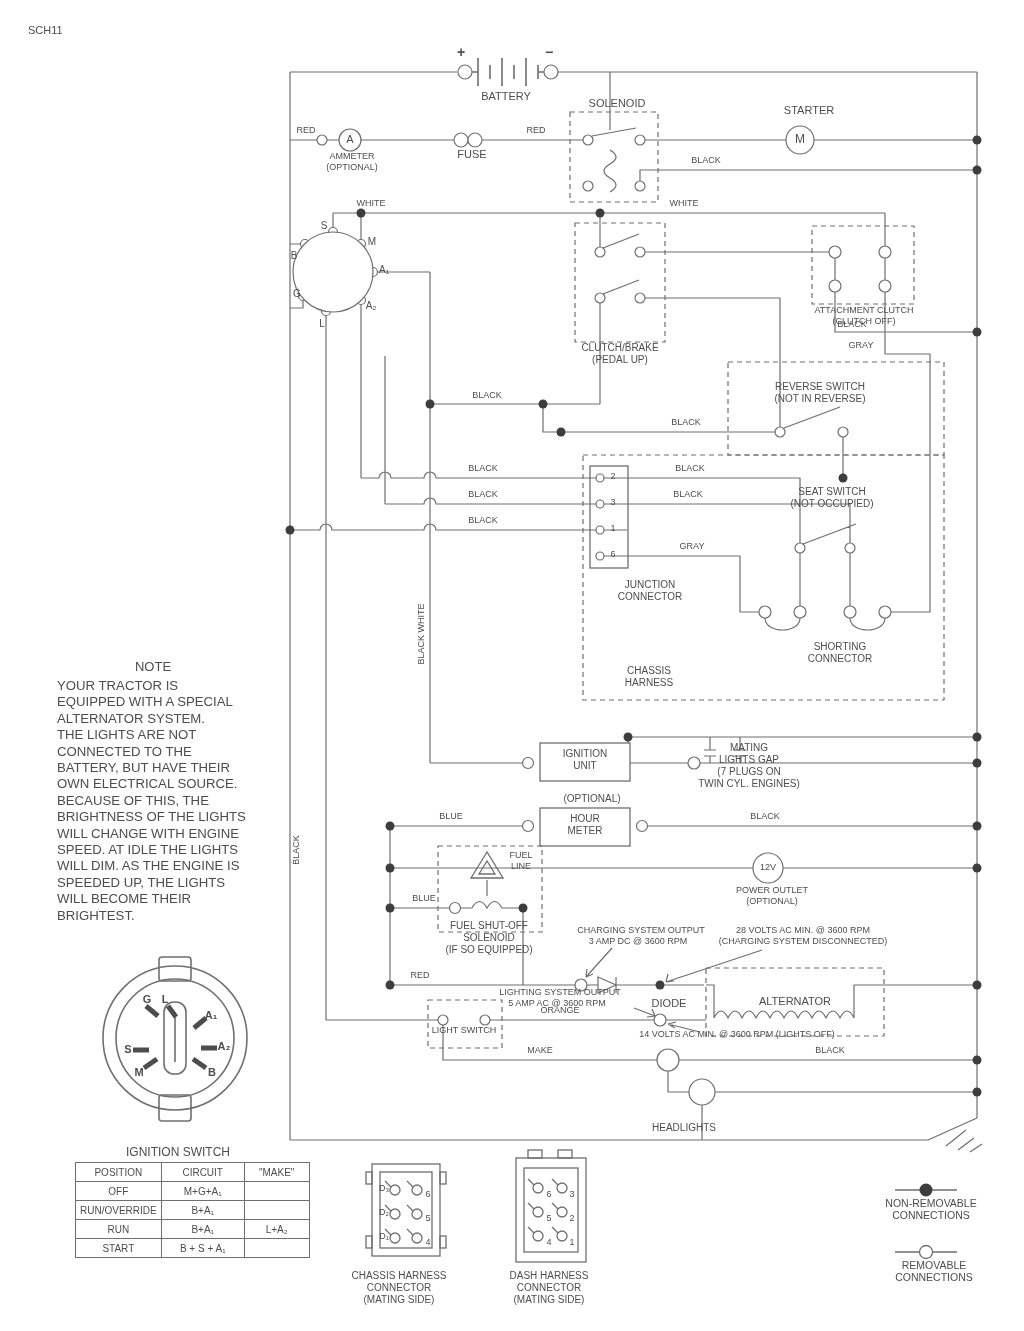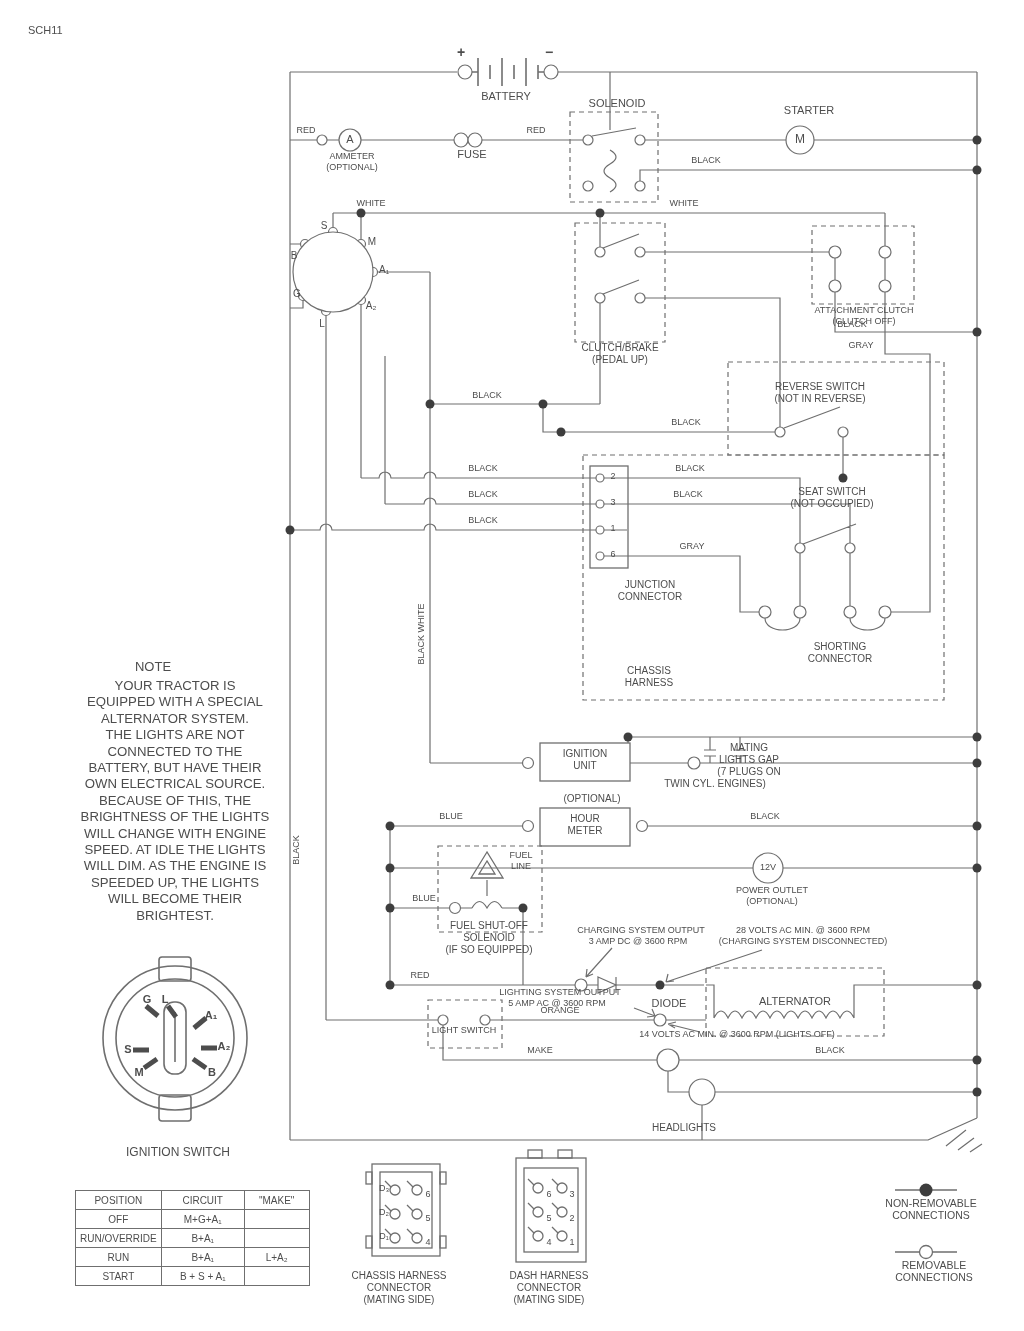--- a/index.html
+++ b/index.html
@@ -4,24 +4,24 @@
 <style>
   html,body{margin:0;padding:0;background:#fff;}
   #page{position:relative;width:1024px;height:1331px;background:#fff;overflow:hidden;
         font-family:"Liberation Sans","DejaVu Sans",sans-serif;color:#4d4d4d;}
   svg{position:absolute;left:0;top:0;}
   .L{position:absolute;transform:translateX(-50%);white-space:nowrap;font-size:10px;color:#4d4d4d;line-height:1.1;}
   .la{transform:none;}
   .s9{font-size:9px}.s11{font-size:11px}.s12{font-size:12px}.s13{font-size:13px}
   .b{font-weight:bold}
   .v{transform:translate(-50%,-50%) rotate(-90deg);}
-  .pre{white-space:pre-line;text-align:center;}
+  .pre{white-space:pre-line;}
   .note-body{width:236px;font-size:13.2px;line-height:16.4px;}
   .clips{width:210px;font-size:12.2px;line-height:14.6px;}
-  table.ign{position:absolute;left:75px;top:1162px;border-collapse:collapse;font-size:10px;color:#4d4d4d;margin-top:28px;}
+  table.ign{position:absolute;left:75px;top:1162px;border-collapse:collapse;font-size:10px;color:#4d4d4d;}
   table.ign td,table.ign th{border:1px solid #6f6f6f;padding:2px 4px;text-align:center;font-weight:normal;height:14px;}
   table.ign .c1{width:72px}.ign .c2{width:74px}.ign .c3{width:56px}
   .small-cell{font-size:10px}
 </style>
 </head>
 <body>
 
 <div id="page">
 
 <svg width="1024" height="1331" viewBox="0 0 1024 1331">
@@ -307,21 +307,21 @@
 SPEEDED UP, THE LIGHTS
 WILL BECOME THEIR
 BRIGHTEST.</div>
 
 <div class="L" style="left:585px;top:748px">IGNITION</div>
 <div class="L" style="left:585px;top:760px">UNIT</div>
 
 <div class="L" style="left:749px;top:742px">MATING</div>
 <div class="L" style="left:749px;top:754px">LIGHTS GAP</div>
 <div class="L" style="left:749px;top:766px">(7 PLUGS ON</div>
-<div class="L" style="left:715px;top:778px">TWIN CYL. ENGINES)</div>
+<div class="L" style="left:749px;top:778px">TWIN CYL. ENGINES)</div>
 
 <div class="L" style="left:592px;top:793px">(OPTIONAL)</div>
 <div class="L" style="left:585px;top:813px">HOUR</div>
 <div class="L" style="left:585px;top:825px">METER</div>
 <div class="L s9" style="left:451px;top:812px">BLUE</div>
 <div class="L s9" style="left:765px;top:812px">BLACK</div>
 
 <div class="L s9" style="left:521px;top:851px">FUEL</div>
 <div class="L s9" style="left:521px;top:862px">LINE</div>
 <div class="L s9" style="left:424px;top:894px">BLUE</div>

